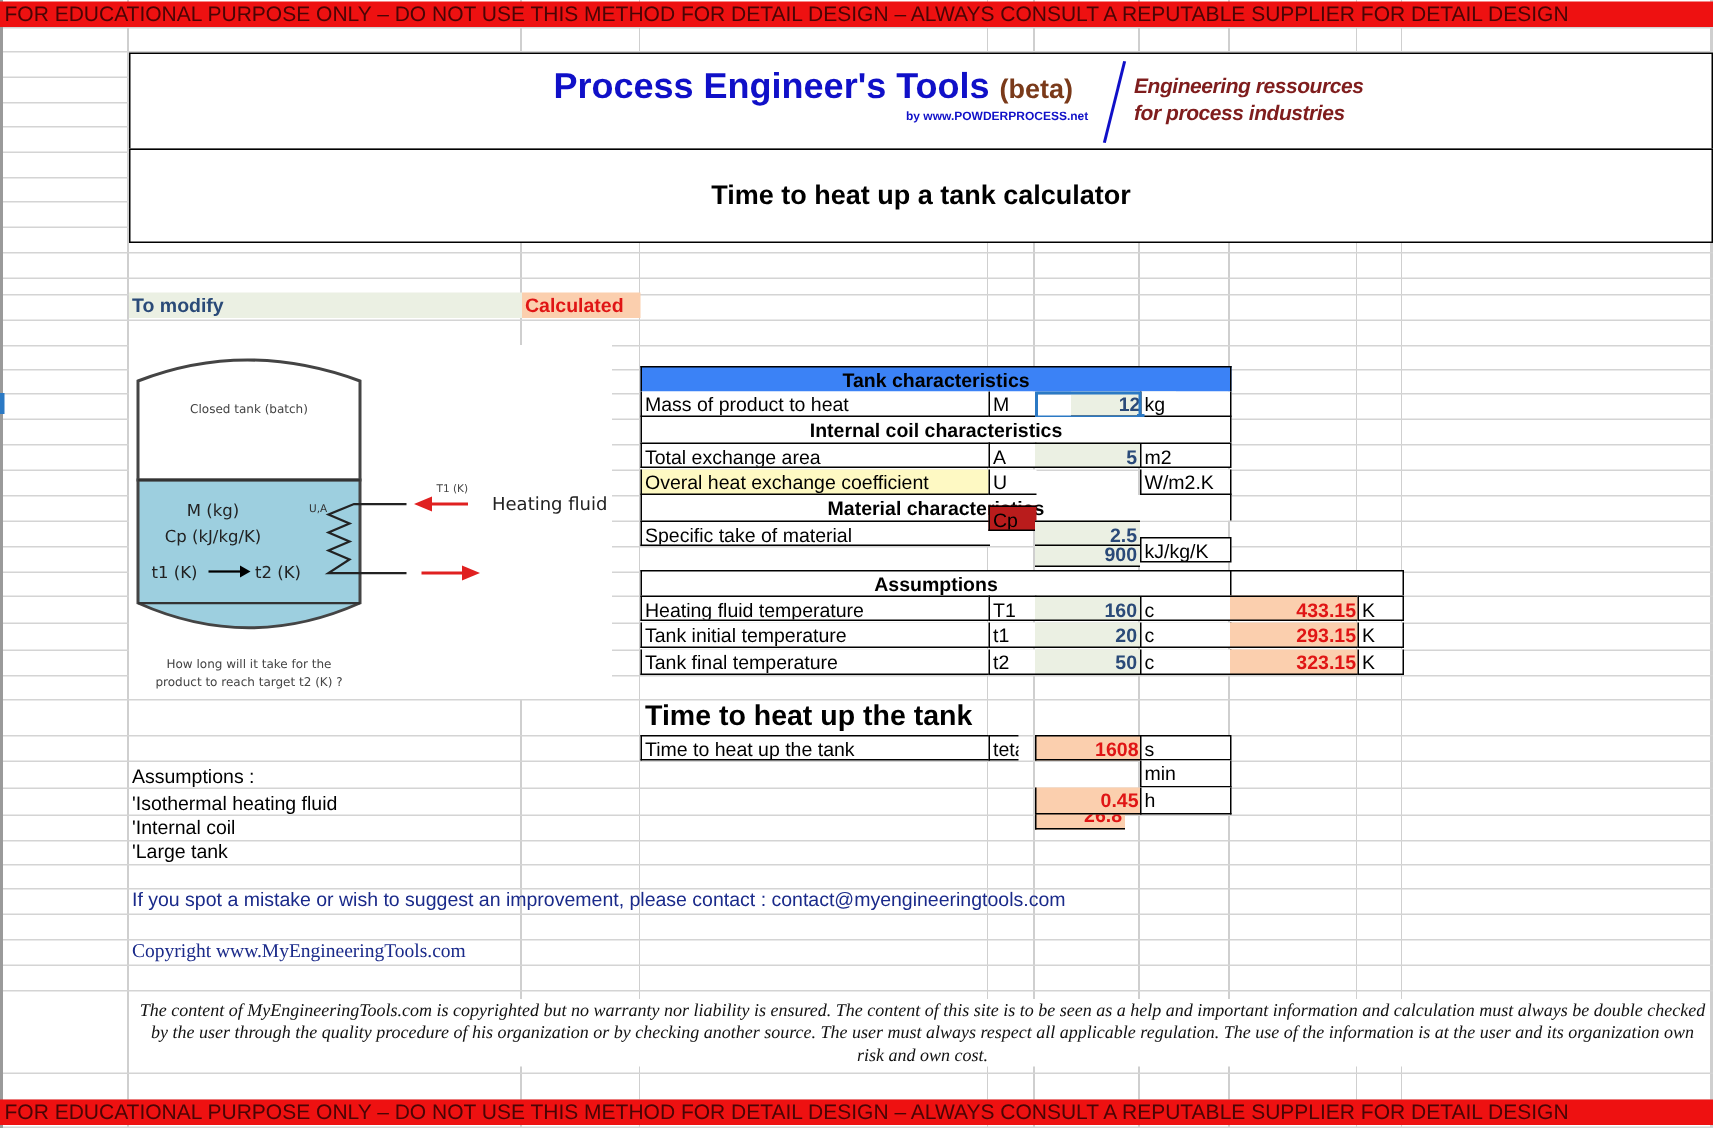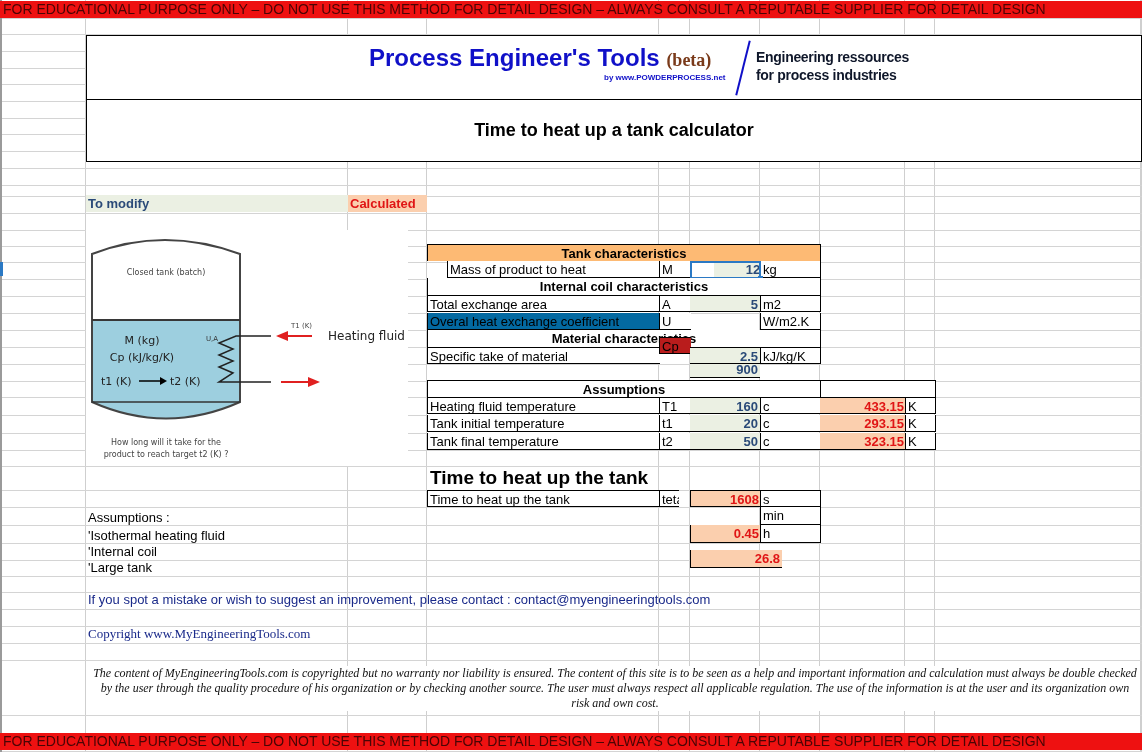--- a/index.html
+++ b/index.html
@@ -17,24 +17,24 @@
         transparent 904px, #cfcfcf 904px, #cfcfcf 905px, transparent 905px,
         transparent 934px, #cfcfcf 934px, #cfcfcf 935px, transparent 935px,
         transparent 1140px, #cfcfcf 1140px);
   }
   .hlines{position:absolute;left:0;width:1142px;height:1px;background:#d4d4d4;}
   .leftedge{position:absolute;left:0;top:0;width:2px;height:752px;background:#9a9a9a;}
   .banner{position:absolute;left:0;width:1142px;height:17px;background:#ee1111;color:#4a0505;
     font-size:14px;line-height:17px;white-space:nowrap;overflow:hidden;padding-left:3px;box-sizing:border-box;}
   .box{position:absolute;background:#fff;border:1px solid #000;box-sizing:border-box;}
   .title-main{position:absolute;left:369px;top:44px;font-size:24px;font-weight:bold;color:#1010c8;white-space:nowrap;}
-  .title-beta{font-family:Liberation Serif, serif;font-size:18px;color:#7a3a1a;font-weight:bold;}
+  .title-beta{font-family:Liberation Sans, sans-serif;font-size:18px;color:#7a3a1a;font-weight:bold;}
   .title-by{position:absolute;left:604px;top:73px;font-size:8px;font-weight:bold;color:#1010c8;}
   .slash{position:absolute;left:742px;top:40px;width:2px;height:56px;background:#1010c8;transform:rotate(14deg);}
-  .tagline{position:absolute;left:756px;top:48px;font-size:14px;font-weight:bold;color:#0f172a;line-height:18px;letter-spacing:-0.3px;}
+  .tagline{position:absolute;left:756px;top:48px;font-size:14px;font-weight:bold;color:#7f1d1d;line-height:18px;letter-spacing:-0.3px;font-style:italic;}
   .calc-title{position:absolute;left:86px;top:120px;width:1056px;text-align:center;font-size:18px;font-weight:bold;}
   .legend{position:absolute;top:195px;height:17px;line-height:17px;font-weight:bold;font-size:13px;padding-left:2px;box-sizing:border-box;}
   .cell{position:absolute;height:17px;line-height:17px;box-sizing:border-box;white-space:nowrap;overflow:hidden;}
   .num{text-align:right;padding-right:2px;font-weight:bold;}
   .inp{background:#ebf0e3;color:#2a4a78;}
   .out{background:#fbcfae;color:#e01515;}
   .sec{font-weight:bold;text-align:center;}
   .bt{border-top:1px solid #000;} .bb{border-bottom:1px solid #000;}
   .bl{border-left:1px solid #000;} .br{border-right:1px solid #000;}
   .txt{padding-left:2px;}
@@ -139,43 +139,43 @@
     <polygon points="190,106 202,101 202,111" fill="#e02020"></polygon>
     <line x1="195" y1="152" x2="225" y2="152" stroke="#e02020" stroke-width="2"></line>
     <polygon points="234,152 222,147 222,157" fill="#e02020"></polygon>
     <text x="205" y="98" font-size="7" fill="#444" font-family="DejaVu Sans, sans-serif">T1 (K)</text>
     <text x="242" y="110" font-size="12" fill="#222" font-family="DejaVu Sans, sans-serif">Heating fluid</text>
     <text x="80" y="215" font-size="8" text-anchor="middle" fill="#444" font-family="DejaVu Sans, sans-serif">How long will it take for the</text>
     <text x="80" y="227" font-size="8" text-anchor="middle" fill="#444" font-family="DejaVu Sans, sans-serif">product to reach target t2 (K) ?</text>
   </svg>
 </div>
 
-<div class="cell sec bt bl br" style="left:427px;top:244px;width:394px;background:#fdba74;">Tank characteristics</div>
-<div class="cell txt bl bb" style="left:427px;top:261px;width:233px;background:#fff;margin-left:20px;">Mass of product to heat</div>
+<div class="cell sec bt bl br" style="left:427px;top:244px;width:394px;background:#3b82f6;">Tank characteristics</div>
+<div class="cell txt bl bb" style="left:427px;top:261px;width:233px;background:#fff;">Mass of product to heat</div>
 <div class="cell txt bl bb" style="left:659px;top:261px;width:32px;background:#fff;">M</div>
 <div class="cell num inp bb" style="left:690px;top:261px;width:70px;margin-left:24px;">12000</div>
 <div class="cell txt bl br bb" style="left:760px;top:261px;width:61px;background:#fff;">kg</div>
 <div class="selbox"></div>
 <div class="selhandle"></div>
 
 <div class="cell sec bl br" style="left:427px;top:278px;width:394px;background:#fff;">Internal coil characteristics</div>
 <div class="cell txt bl bt bb" style="left:427px;top:295px;width:233px;background:#fff;">Total exchange area</div>
 <div class="cell txt bl bt bb" style="left:659px;top:295px;width:32px;background:#fff;">A</div>
 <div class="cell num inp bt bb" style="left:690px;top:295px;width:70px;">5</div>
 <div class="cell txt bl br bt bb" style="left:760px;top:295px;width:61px;background:#fff;">m2</div>
-<div class="cell txt bl bb" style="left:427px;top:313px;width:233px;background:#0369a1;">Overal heat exchange coefficient</div>
+<div class="cell txt bl bb" style="left:427px;top:313px;width:233px;background:#fef9c3;">Overal heat exchange coefficient</div>
 <div class="cell txt bl bb" style="left:659px;top:313px;width:32px;background:#fff;">U</div>
 <div class="cell num inp bb" style="left:690px;top:313px;width:70px;margin-top:48px;">900</div>
 <div class="cell txt bl br bb" style="left:760px;top:313px;width:61px;background:#fff;">W/m2.K</div>
 
 <div class="cell sec bl br" style="left:427px;top:330px;width:394px;background:#fff;">Material characteristics</div>
 <div class="cell txt bl bt bb" style="left:427px;top:347px;width:233px;background:#fff;">Specific take of material</div>
 <div class="cell txt bl bt bb" style="left:659px;top:337px;width:32px;background:#b91c1c;">Cp</div>
 <div class="cell num inp bt bb" style="left:690px;top:347px;width:70px;">2.5</div>
-<div class="cell txt bl br bt bb" style="left:760px;top:347px;width:61px;background:#fff;">kJ/kg/K</div>
+<div class="cell txt bl br bt bb" style="left:760px;top:358px;width:61px;background:#fff;">kJ/kg/K</div>
 
 <div class="cell sec bt bl br" style="left:427px;top:380px;width:394px;background:#fff;">Assumptions</div>
 <div class="cell bt bl br" style="left:820px;top:380px;width:116px;background:#fff;"></div>
 
 <div class="cell txt bl bt bb" style="left:427px;top:397px;width:233px;background:#fff;">Heating fluid temperature</div>
 <div class="cell txt bl bt bb" style="left:659px;top:397px;width:32px;background:#fff;">T1</div>
 <div class="cell num inp bt bb" style="left:690px;top:397px;width:70px;">160</div>
 <div class="cell txt bl br bt bb" style="left:760px;top:397px;width:61px;background:#fff;">c</div>
 <div class="cell num out bt bb" style="left:820px;top:397px;width:86px;">433.15</div>
 <div class="cell txt bl br bt bb" style="left:905px;top:397px;width:31px;background:#fff;">K</div>
@@ -192,21 +192,21 @@
 <div class="cell num inp bb" style="left:690px;top:433px;width:70px;">50</div>
 <div class="cell txt bl br bb" style="left:760px;top:433px;width:61px;background:#fff;">c</div>
 <div class="cell num out bb" style="left:820px;top:433px;width:86px;">323.15</div>
 <div class="cell txt bl br bb" style="left:905px;top:433px;width:31px;background:#fff;">K</div>
 
 <div class="heat-title">Time to heat up the tank</div>
 <div class="cell txt bl bt bb" style="left:427px;top:490px;width:233px;background:#fff;">Time to heat up the tank</div>
 <div class="cell txt bl bt bb" style="left:659px;top:490px;width:20px;background:#fff;">teta</div>
 <div class="cell num out bl bt bb" style="left:690px;top:490px;width:71px;">1608</div>
 <div class="cell txt bl br bt bb" style="left:760px;top:490px;width:61px;background:#fff;">s</div>
-<div class="cell num out bl bb" style="left:690px;top:535px;width:92px;height:18px;margin-top:15px;">26.8</div>
+<div class="cell num out bl bb" style="left:690px;top:535px;width:60px;height:18px;">26.8</div>
 <div class="cell txt bl br bb" style="left:760px;top:507px;width:61px;height:18px;background:#fff;">min</div>
 <div class="cell num out bl bb" style="left:690px;top:525px;width:71px;height:18px;">0.45</div>
 <div class="cell txt bl br bb" style="left:760px;top:525px;width:61px;height:18px;background:#fff;">h</div>
 
 <div class="assump" style="top:510px;">Assumptions :</div>
 <div class="assump" style="top:528px;">'Isothermal heating fluid</div>
 <div class="assump" style="top:544px;">'Internal coil</div>
 <div class="assump" style="top:560px;">'Large tank</div>
 
 <div class="contact">If you spot a mistake or wish to suggest an improvement, please contact : contact@myengineeringtools.com</div>

